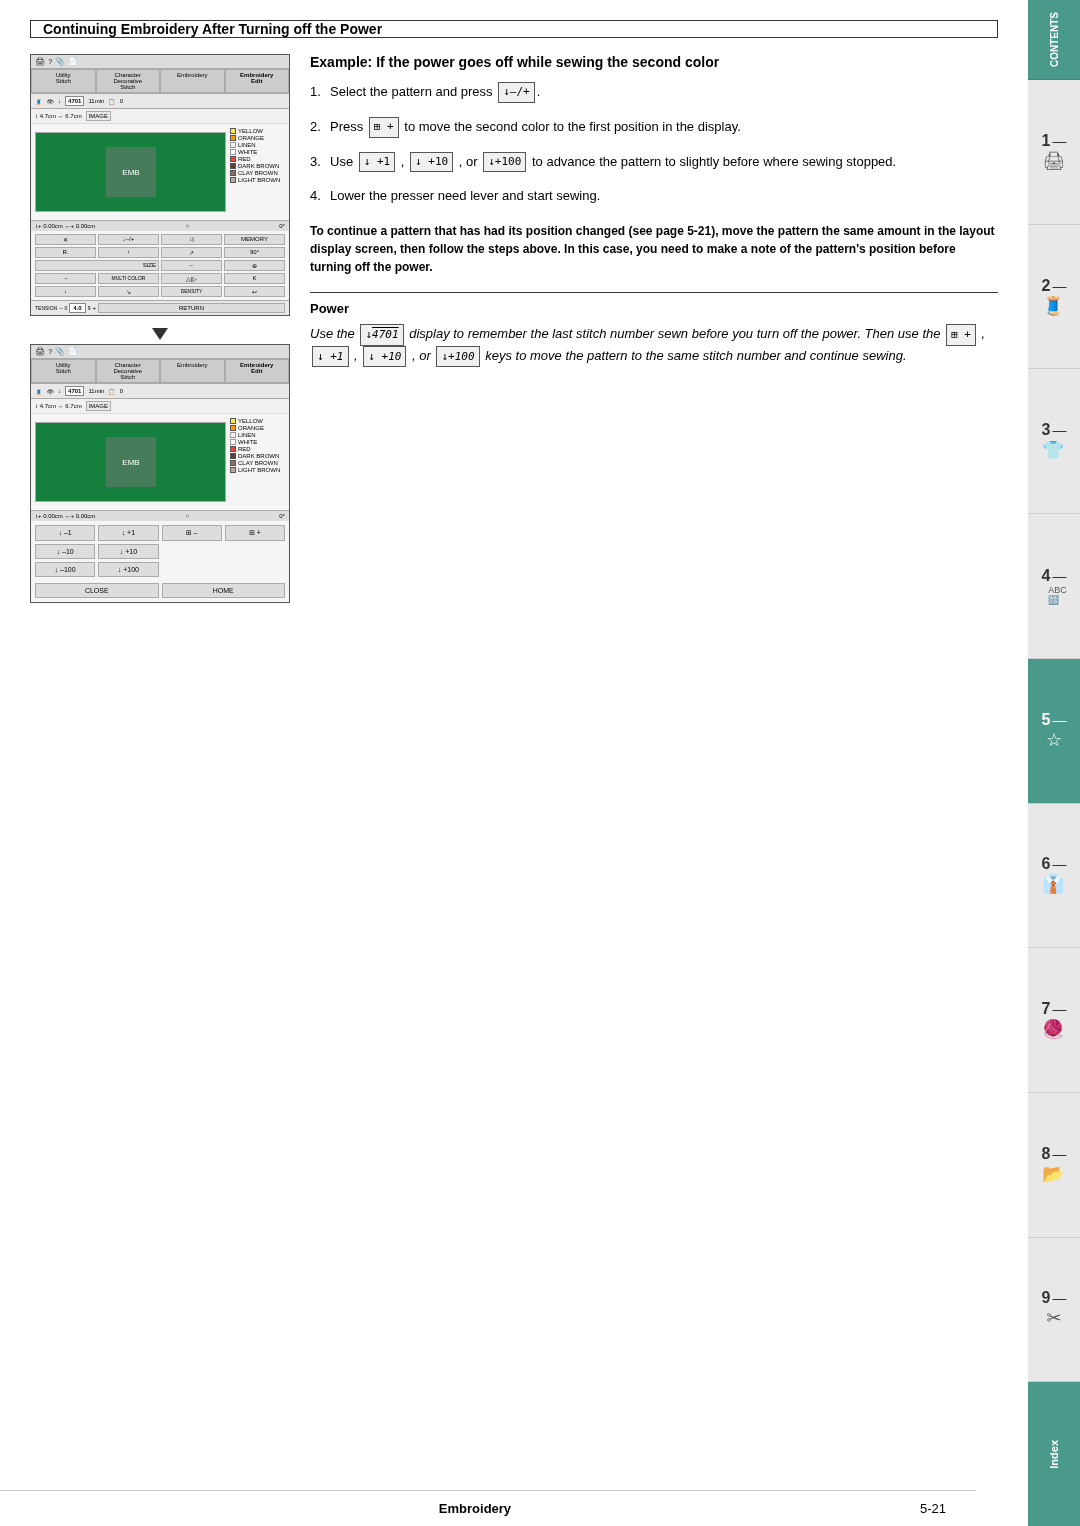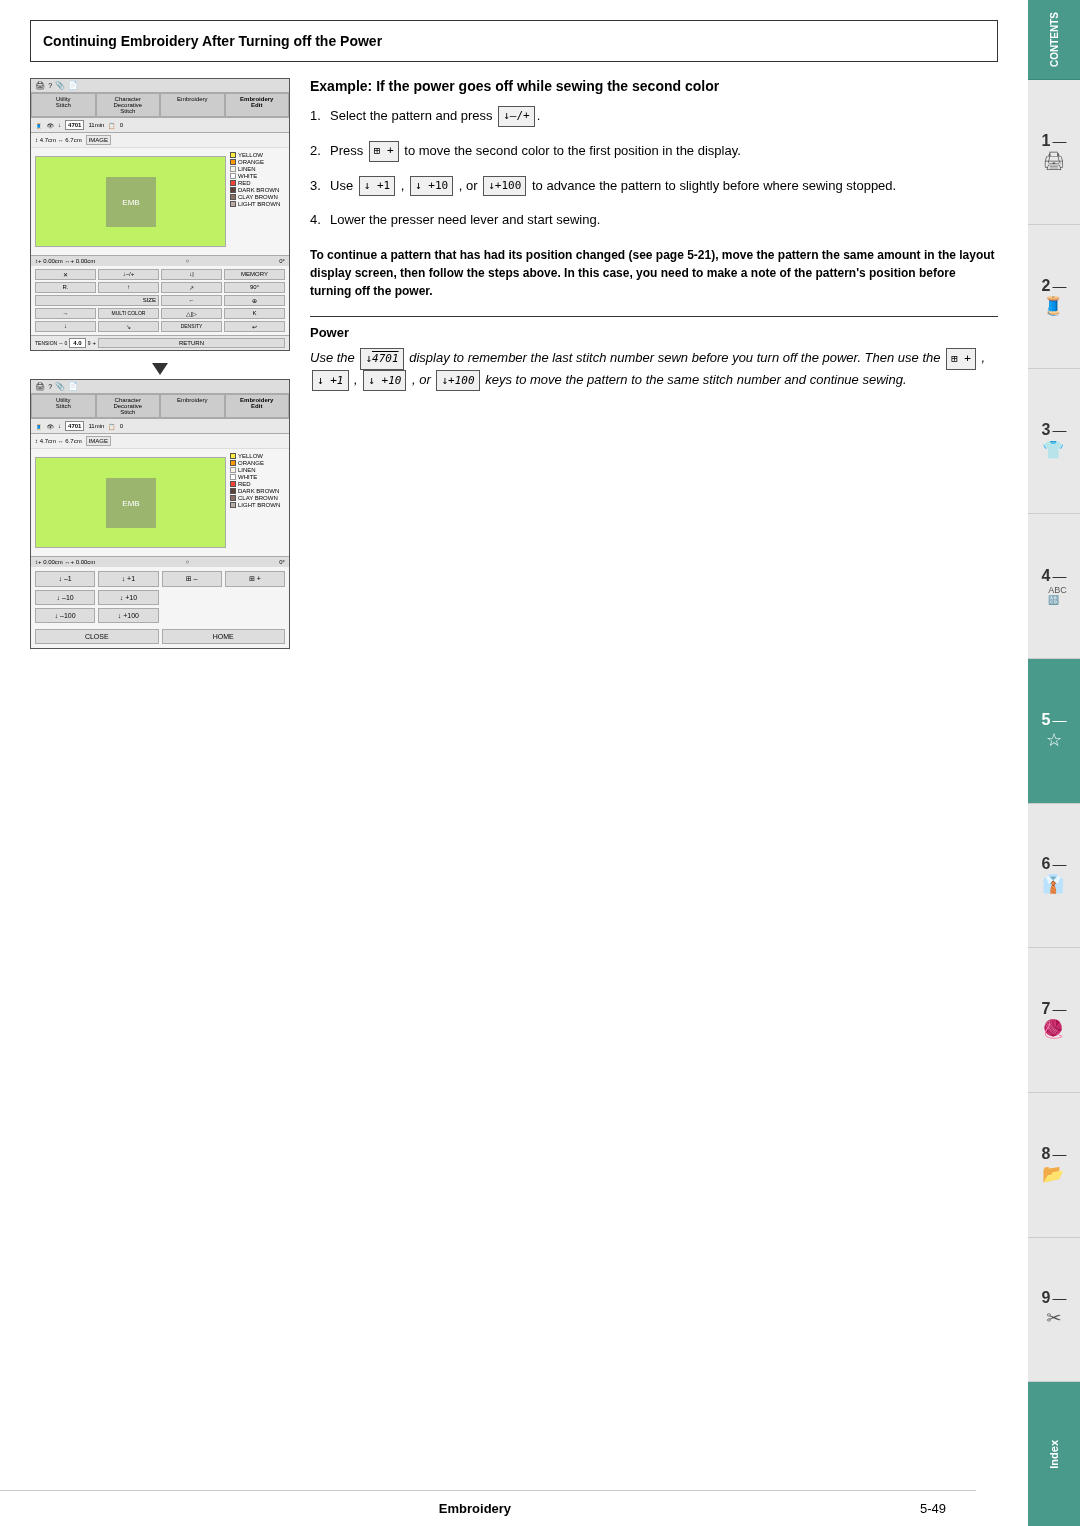--- a/index.html
+++ b/index.html
@@ -106,21 +106,21 @@
       left: 0;
       top: 0;
       right: 52px;
       bottom: 0;
       padding: 20px 30px;
     }
 
     
     .section-box {
       border: 1.5px solid #333;
-      padding: 12px 12px;
+      padding: 0 12px;
       margin-bottom: 16px;
     }
     .section-title {
       font-weight: bold;
       font-size: 14px;
     }
 
     
     .two-col {
       display: flex;
@@ -172,22 +172,22 @@
     .screen-left {
       flex: 1;
     }
 
     .screen-right {
       width: 55px;
     }
 
     .screen-display-area {
       border: 1px solid #aaa;
-      background: #bef264;
-      height: 91px;
+      background: #15803d;
+      height: 80px;
       margin: 4px 0;
       display: flex;
       align-items: center;
       justify-content: center;
       position: relative;
     }
 
     .color-list {
       font-size: 6px;
       list-style: none;
@@ -764,16 +764,16 @@
           <span class="inline-btn">↓+100</span> keys to move the pattern to the same stitch number and continue sewing.
         </p>
       </div>
 
     </div>
   </div>
 
   <div class="footer">
     <span></span>
     <span class="footer-center">Embroidery</span>
-    <span class="footer-right">5-49</span>
+    <span class="footer-right">5-21</span>
   </div>
 
 </div>
 
 </body></html>

